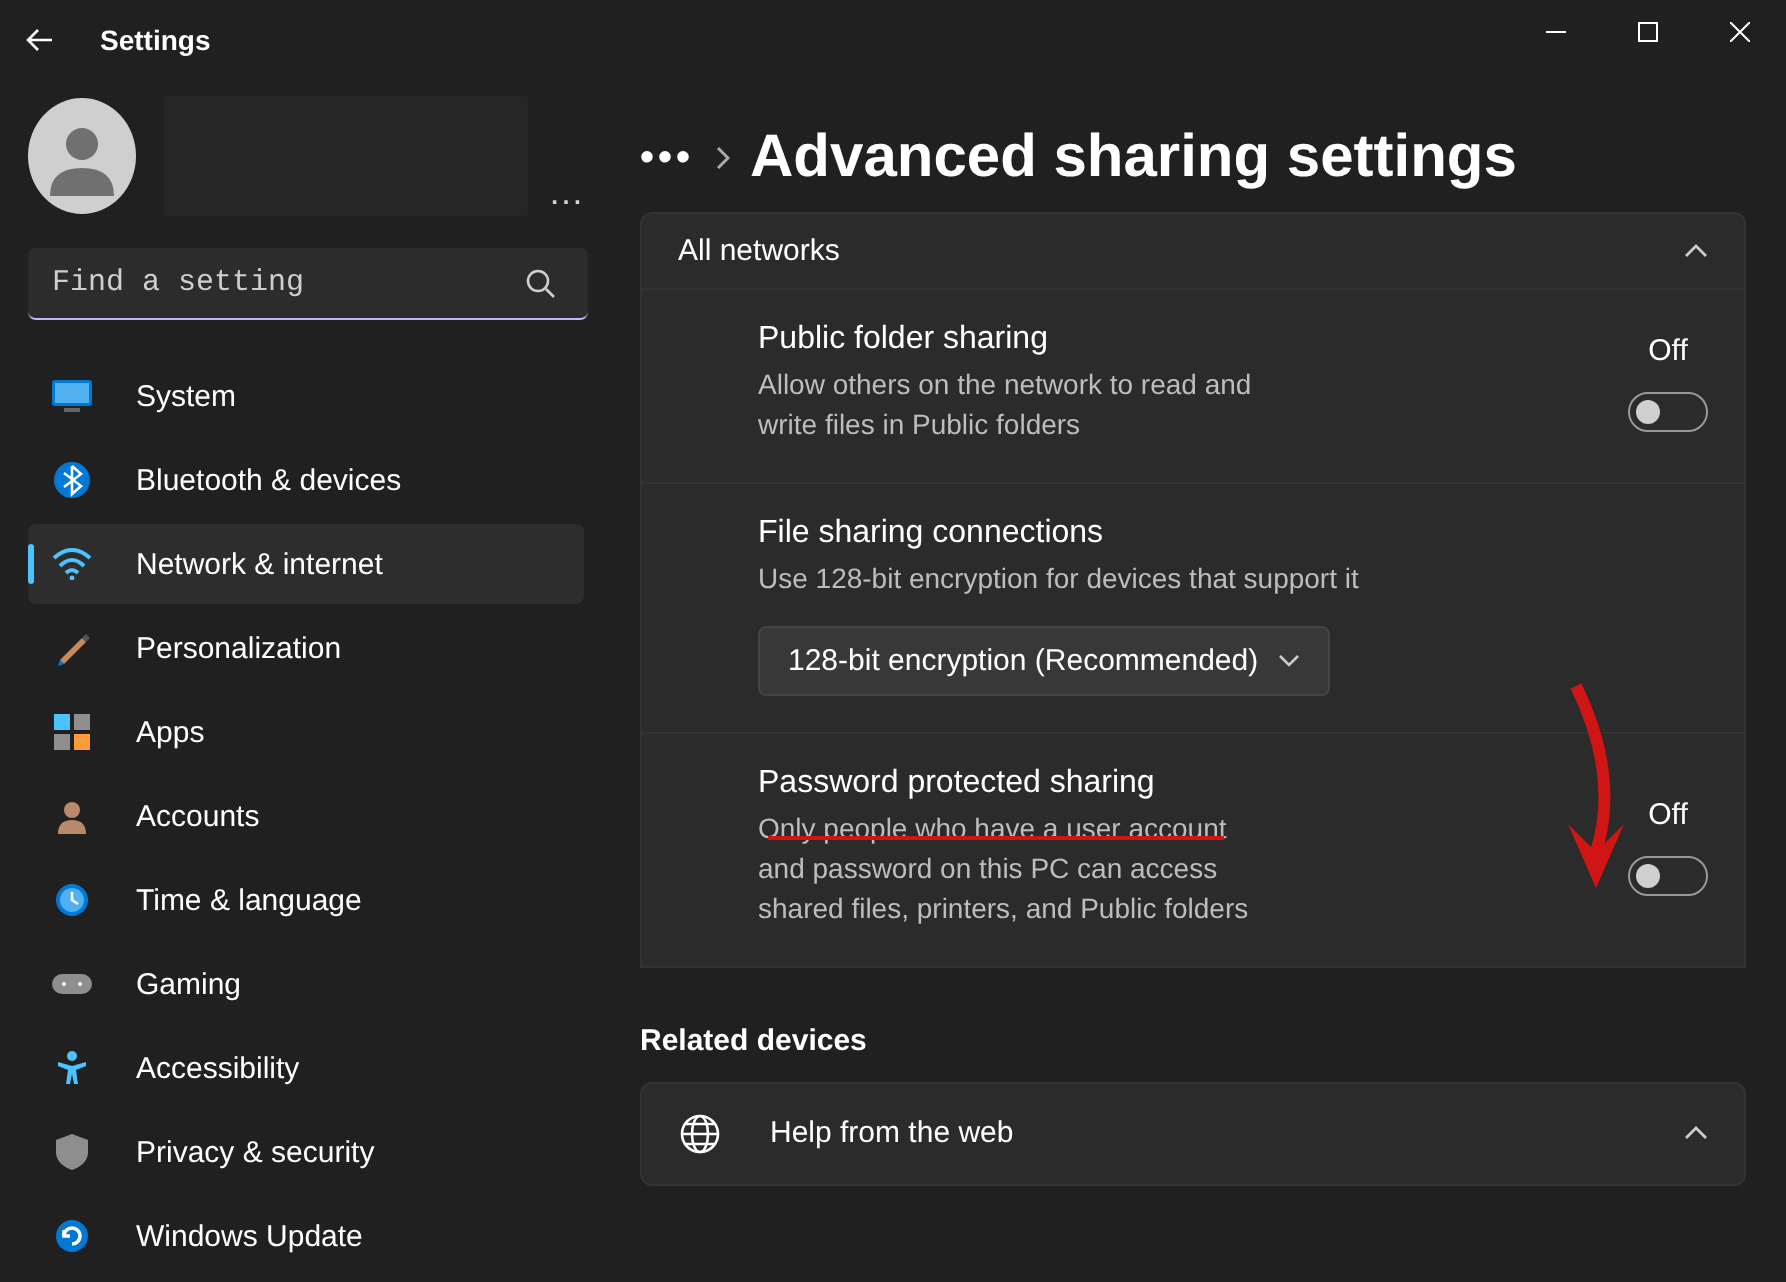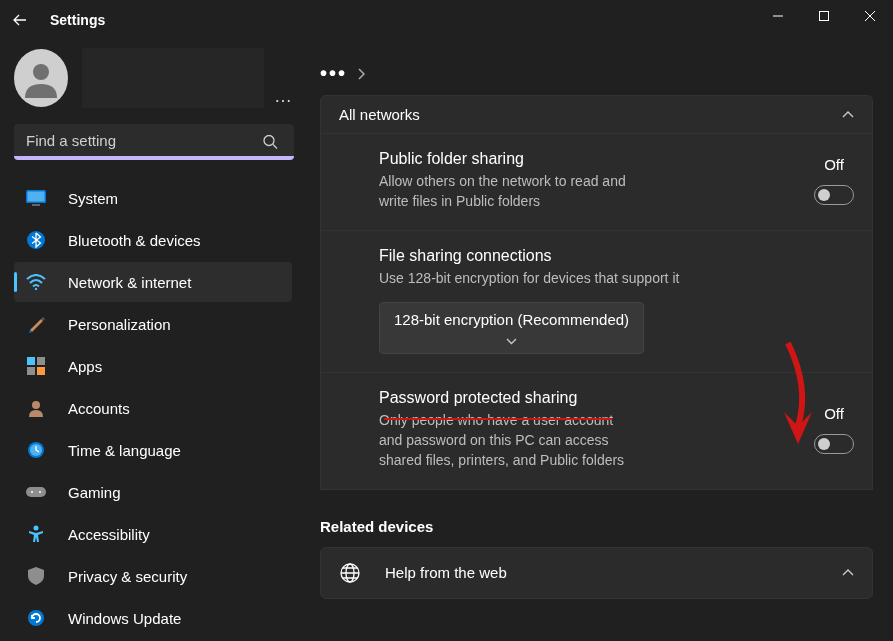--- a/index.html
+++ b/index.html
@@ -9,21 +9,21 @@
 .app-title { font-size:14px; font-weight:600; color:#fff; margin-left:10px; }
 .win-controls { position:absolute; right:0; top:0; display:flex; }
 .win-btn { width:46px; height:32px; display:flex; align-items:center; justify-content:center; cursor:pointer; }
 .layout { display:flex; height:calc(100% - 40px); }
 .sidebar { width:300px; padding:4px 8px 0 14px; overflow-y:auto; }
 .user-row { display:flex; align-items:center; gap:14px; margin:4px 0 16px 0; }
 .avatar { width:58px; height:58px; border-radius:50%; background:#cfcfcf; display:flex; align-items:center; justify-content:center; }
 .user-text { background:#262626; width:195px; height:60px; border-radius:2px; }
 .user-dots { color:#d5d5d5; font-size:18px; margin-left:-4px; margin-top:36px; }
 .search-wrap { position:relative; margin-bottom:18px; }
-.search { width:280px; height:36px; background:#2c2c2c; border:none; border-bottom:4px solid #c4b5fd; border-radius:4px; color:#fff; font-size:15px; padding:0 40px 0 12px; outline:none; }
+.search { width:280px; height:36px; background:#2c2c2c; border:none; border-bottom:1px solid #c4b5fd; border-radius:4px; color:#fff; font-size:15px; padding:0 40px 0 12px; outline:none;font-family:Liberation Mono, monospace; }
 .search::placeholder { color:#cfcfcf; }
 .search-ic { position:absolute; right:14px; top:50%; transform:translateY(-50%); }
 .nav-item { display:flex; align-items:center; gap:22px; height:40px; padding-left:12px; border-radius:4px; cursor:pointer; font-size:15px; margin-bottom:2px; position:relative; }
 .nav-item.active { background:#2d2d2d; }
 .nav-item.active::before { content:""; position:absolute; left:0; top:10px; bottom:10px; width:3px; background:#4cc2ff; border-radius:2px; }
 .nav-ic { width:20px; height:20px; display:flex; align-items:center; justify-content:center; }
 .content { flex:1; padding:4px 20px 0 20px; overflow-y:auto; }
 .bc-row { display:flex; align-items:center; gap:10px; margin:18px 0 10px 0; }
 .bc-dots { font-size:20px; letter-spacing:2px; color:#fff; font-weight:700; cursor:pointer; }
 .bc-chev { color:#aaa; font-size:14px; }
@@ -208,20 +208,21 @@
   </div>
 
   <div class="content">
     <div class="bc-row">
       <span class="bc-dots">•••</span>
       <span class="bc-chev">
         <svg width="8" height="12" viewBox="0 0 8 12" stroke="#aaa" stroke-width="1.5" fill="none">
             <path d="M2 1 L7 6 L2 11"></path>
           </svg>
       </span>
+      <span class="page-title">Advanced sharing settings</span>
     </div>
 
     <div class="group-hdr">
       <span>All networks</span>
       <span>
           <svg width="12" height="8" viewBox="0 0 12 8" stroke="#ccc" stroke-width="1.4" fill="none">
             <path d="M1 6 L6 1 L11 6"></path>
           </svg>
         </span>
     </div>
@@ -235,21 +236,21 @@
         <span class="toggle-label">Off</span>
         <div class="toggle">
             <div class="knob"></div>
           </div>
       </div>
     </div>
 
     <div class="card" style="display:block;">
       <div class="card-title">File sharing connections</div>
       <div class="card-sub" style="max-width:none;">Use 128-bit encryption for devices that support it</div>
-      <div class="dropdown" style="display:inline-flex;flex-direction:column;">
+      <div class="dropdown" style="display:inline-flex;">
         <span>128-bit encryption (Recommended)</span>
         <span>
             <svg width="11" height="7" viewBox="0 0 11 7" stroke="#ccc" stroke-width="1.3" fill="none">
               <path d="M1 1 L5.5 5.5 L10 1"></path>
             </svg>
           </span>
       </div>
     </div>
 
     <div class="card">

